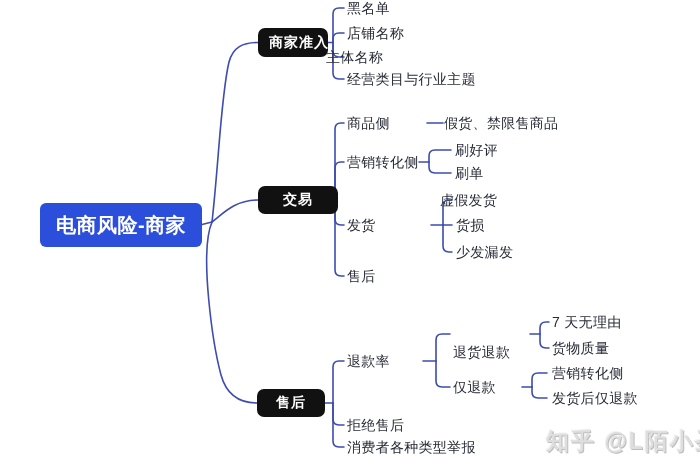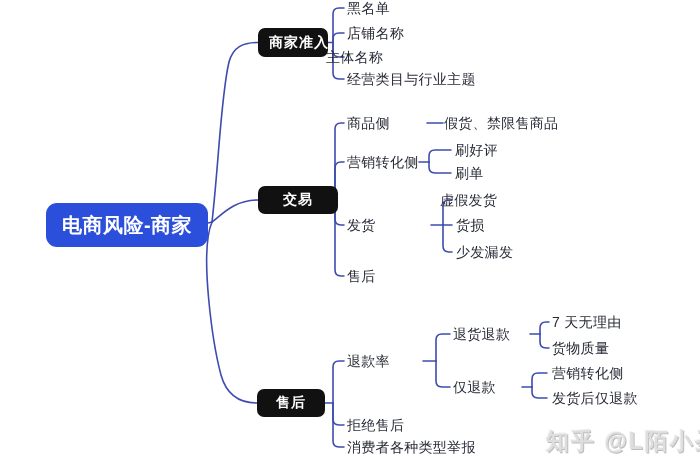--- a/index.html
+++ b/index.html
@@ -11,23 +11,23 @@
   }
   *{margin:0;padding:0;box-sizing:border-box;}
   body{background:#ffffff;font-family:"Liberation Sans","DejaVu Sans",sans-serif;}
   .canvas{
     position:relative;width:700px;height:470px;background:#ffffff;overflow:hidden;
   }
   svg.connectors{position:absolute;left:0;top:0;width:700px;height:470px;}
   svg.connectors path{fill:none;stroke:var(--line);stroke-width:1.6;stroke-linecap:round;stroke-linejoin:round;}
   .node{position:absolute;display:flex;align-items:center;justify-content:center;white-space:nowrap;}
   .root-node{
-    left:46px;top:203px;width:162px;height:44px;
+    left:40px;top:203px;width:162px;height:44px;
     background:var(--root-bg);color:#ffffff;font-size:20px;font-weight:700;
-    border-radius:11px;letter-spacing:0.5px;
+    border-radius:6px;letter-spacing:0.5px;
   }
   .branch-node{
     background:var(--branch-bg);color:#ffffff;font-size:14px;font-weight:700;
     border-radius:7px;letter-spacing:1px;
   }
   .branch-entry{left:258px;top:28px;width:70px;height:29px;padding-left:12px;}
   .branch-trade{left:258px;top:186px;width:80px;height:28px;}
   .branch-after{left:257px;top:389px;width:68px;height:28px;}
   .leaf{
     position:absolute;color:var(--leaf-text);font-size:14px;font-weight:400;
@@ -112,21 +112,21 @@
   <div class="leaf" style="left:455px;top:142px">刷好评</div>
   <div class="leaf" style="left:455px;top:165px">刷单</div>
   <div class="leaf" style="left:440px;top:192px">虚假发货</div>
   <div class="leaf" style="left:456px;top:217px">货损</div>
   <div class="leaf" style="left:456px;top:244px">少发漏发</div>
 
   <div class="leaf" style="left:347px;top:353px">退款率</div>
   <div class="leaf" style="left:347px;top:417px">拒绝售后</div>
   <div class="leaf" style="left:347px;top:439px">消费者各种类型举报</div>
 
-  <div class="leaf" style="left:453px;top:326px">退货退款</div>
+  <div class="leaf" style="left:453px;top:344px">退货退款</div>
   <div class="leaf" style="left:453px;top:379px">仅退款</div>
 
   <div class="leaf" style="left:552px;top:314px">7 天无理由</div>
   <div class="leaf" style="left:552px;top:340px">货物质量</div>
   <div class="leaf" style="left:552px;top:365px">营销转化侧</div>
   <div class="leaf" style="left:552px;top:390px">发货后仅退款</div>
 
   <div class="watermark">知乎 @L陌小圣</div>
 
 </div>

